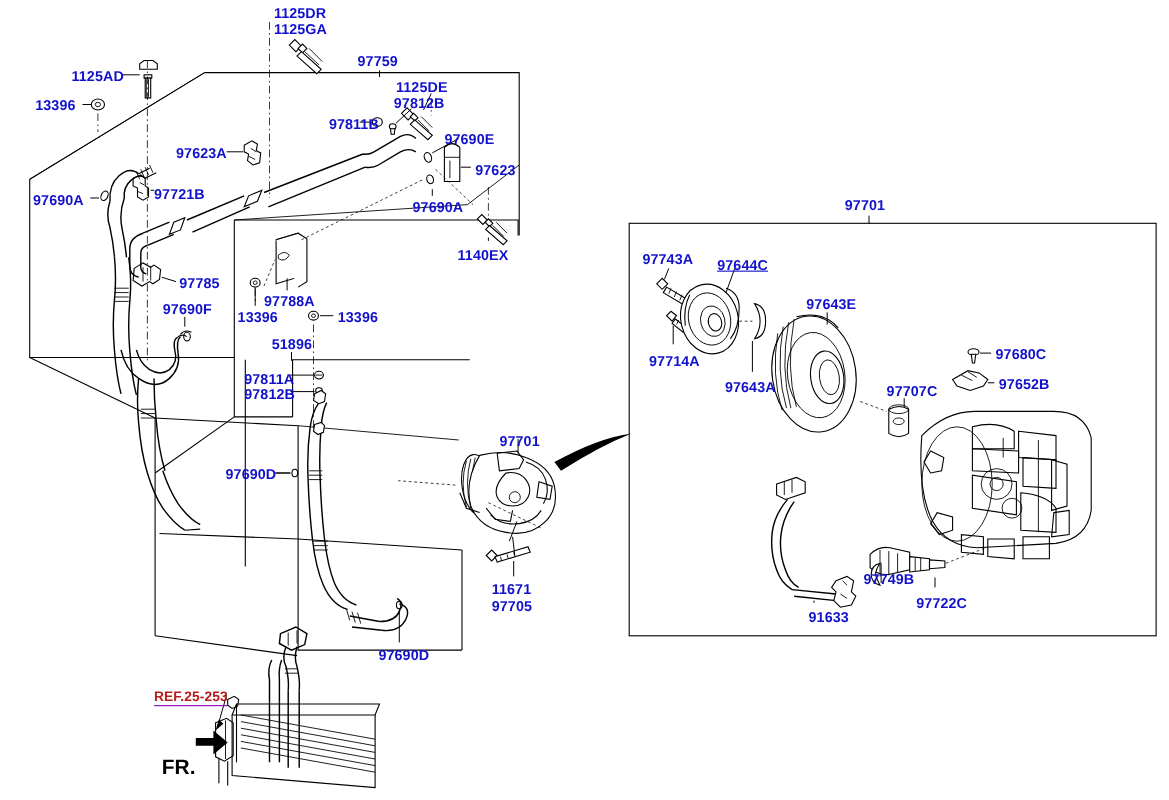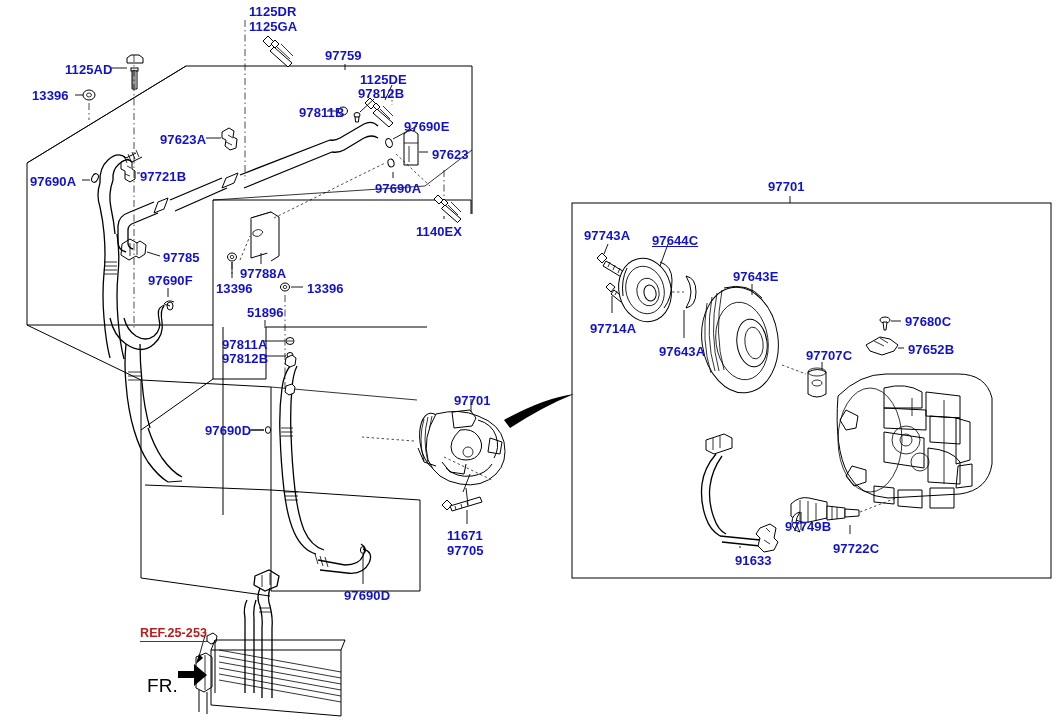--- a/index.html
+++ b/index.html
@@ -3,21 +3,21 @@
 <meta charset="utf-8">
 <style>
   html,body{margin:0;padding:0;background:#ffffff;}
   body{width:1063px;height:727px;overflow:hidden;
        font-family:"Liberation Sans","DejaVu Sans",sans-serif;}
   #stage{position:relative;width:1063px;height:595px;background:#fff;}
   svg.layer{position:absolute;left:0;top:0;width:1063px;height:727px;}
   .lbl{position:absolute;color:#1111cc;font-size:13px;font-weight:bold;
        letter-spacing:0.1px;white-space:nowrap;line-height:14px;}
   .lbl.ref{color:#b91c1c;font-size:12.5px;font-weight:bold;}
-  .lbl.fr{color:#000000;font-size:19px;font-weight:normal;}
+  .lbl.fr{color:#000000;font-size:19px;font-weight:bold;margin-top:13px;}
   .ln{fill:none;stroke:#000;stroke-width:1;}
   .lnw{fill:none;stroke:#000;stroke-width:1.3;}
   .thin{fill:none;stroke:#000;stroke-width:0.8;}
   .dash{fill:none;stroke:#000;stroke-width:0.7;stroke-dasharray:7 3 1.5 3;}
   .lead{fill:none;stroke:#000;stroke-width:0.9;}
   .dot{fill:none;stroke:#000;stroke-width:0.7;stroke-dasharray:2.5 2.5;}
   .fillw{fill:#ffffff;stroke:#000;stroke-width:1;}
   .fillb{fill:#000000;}
 </style>
 </head>

